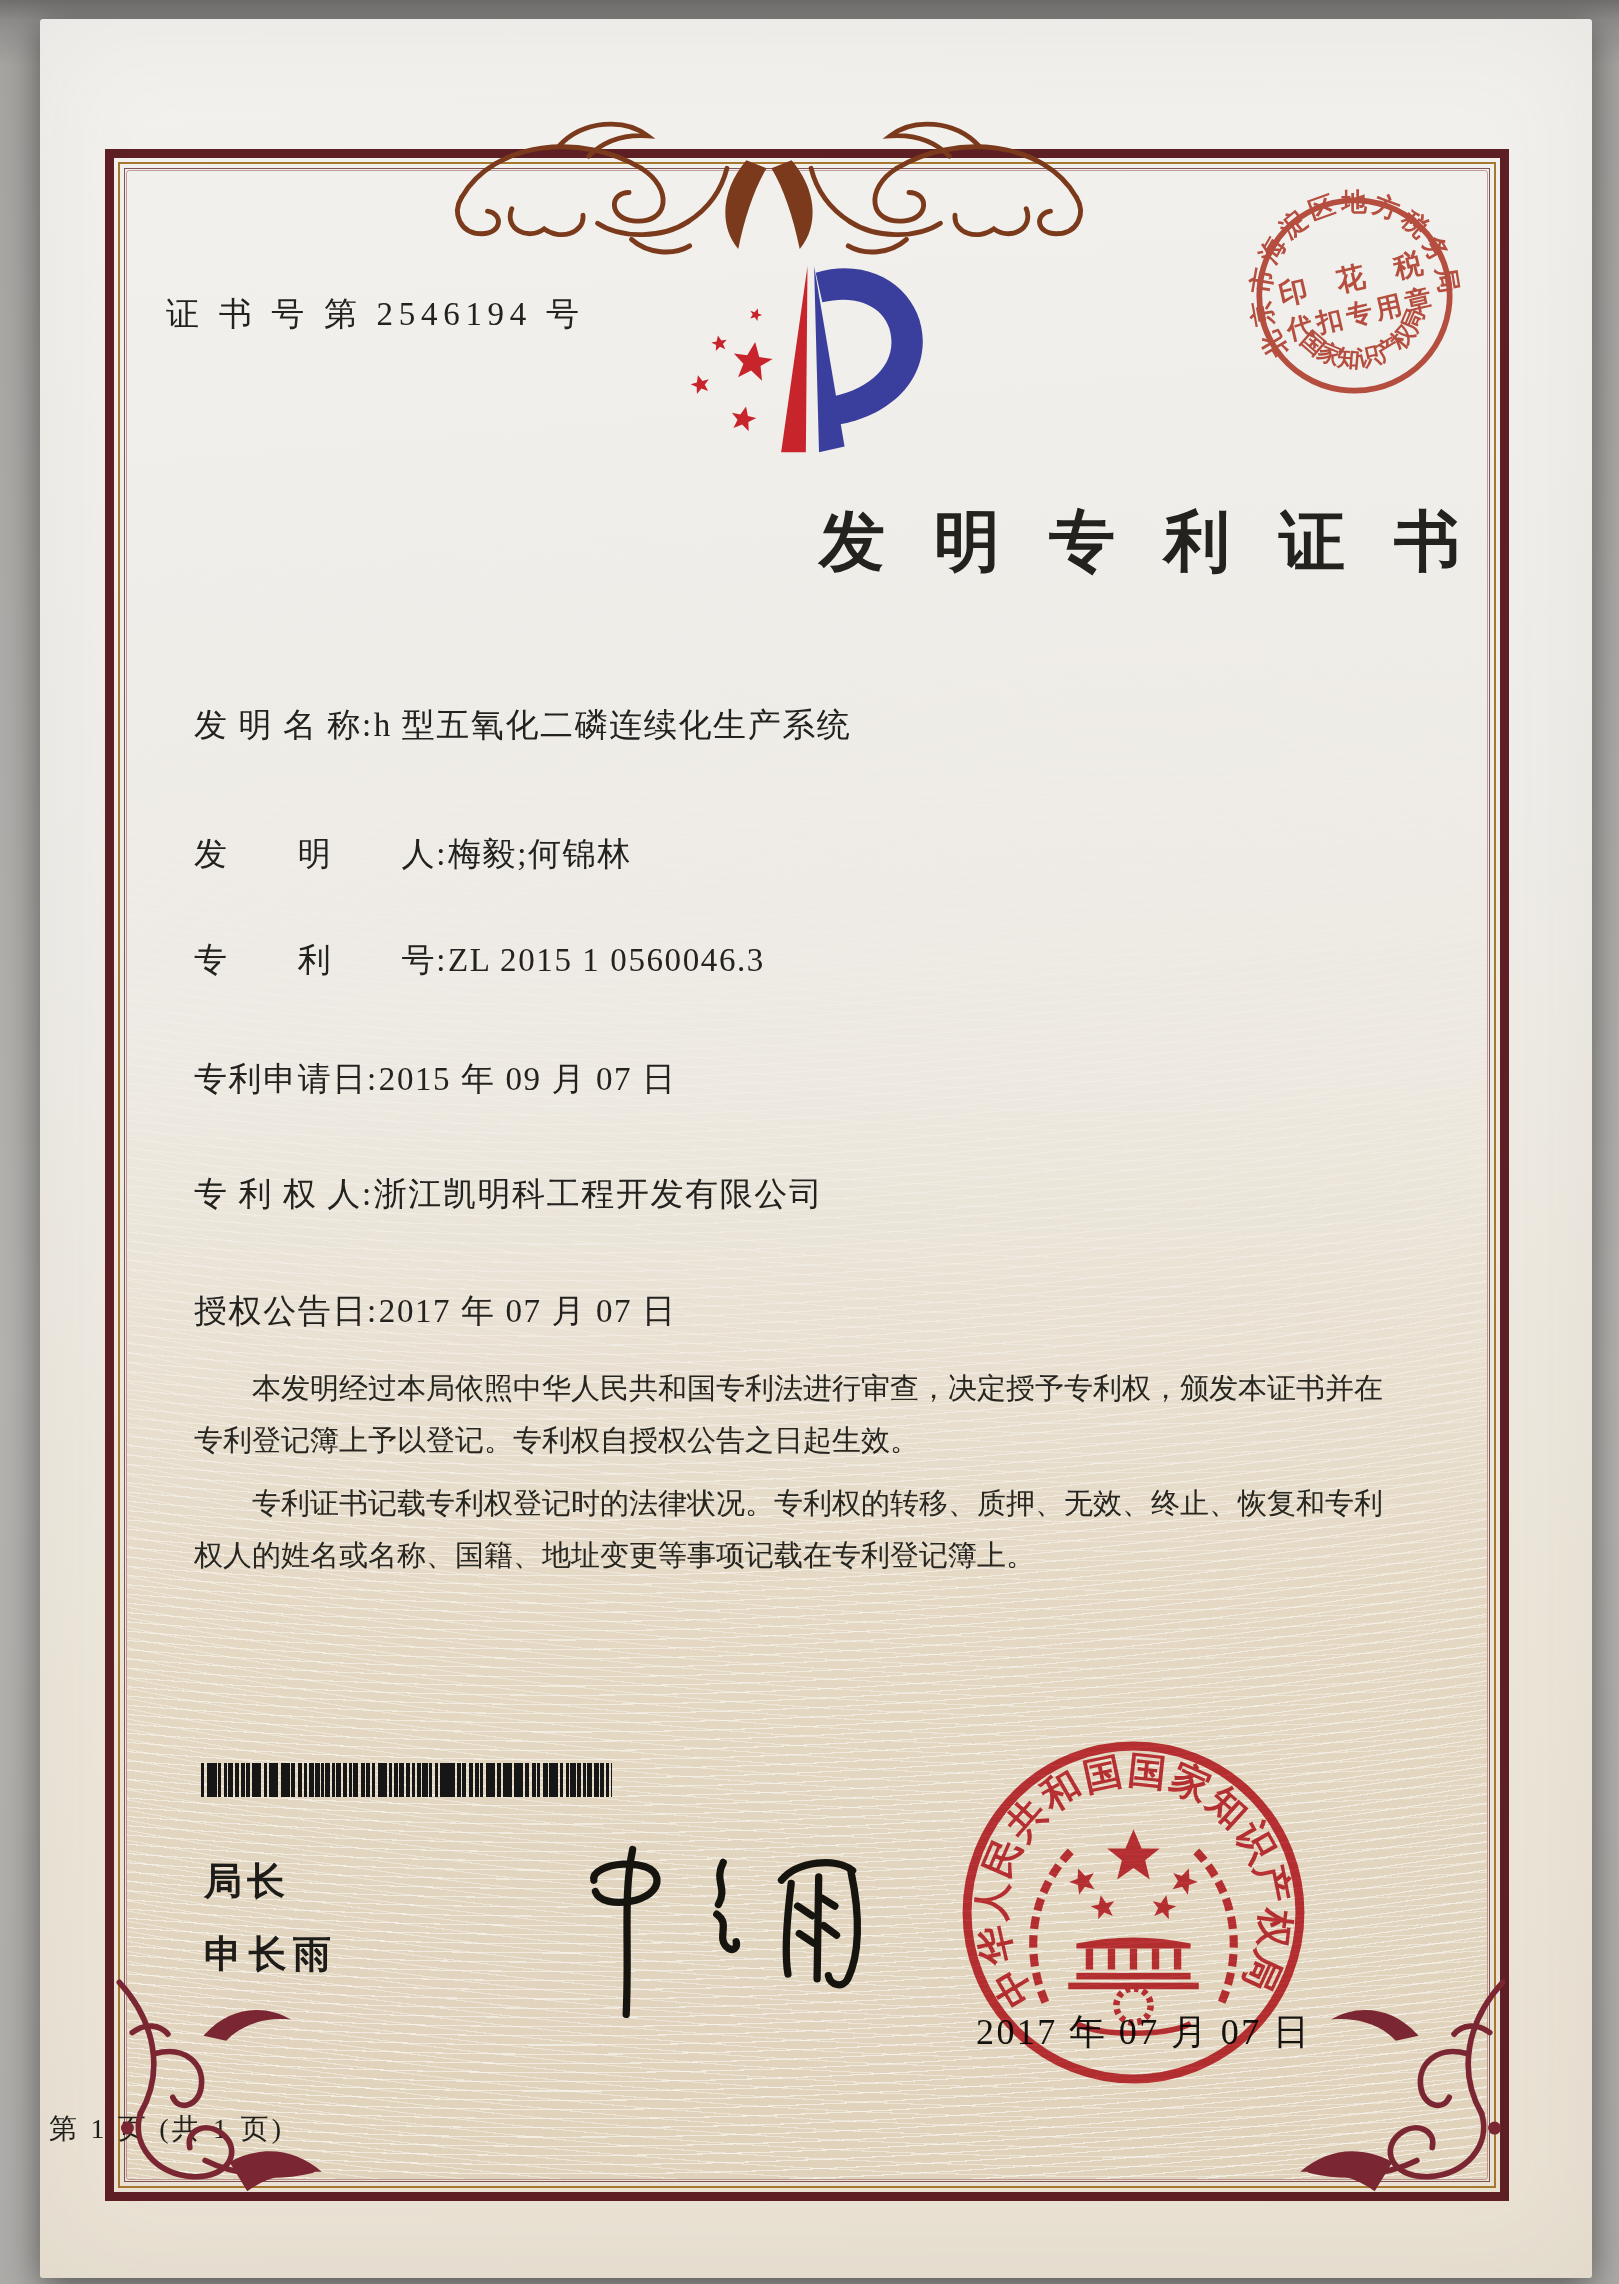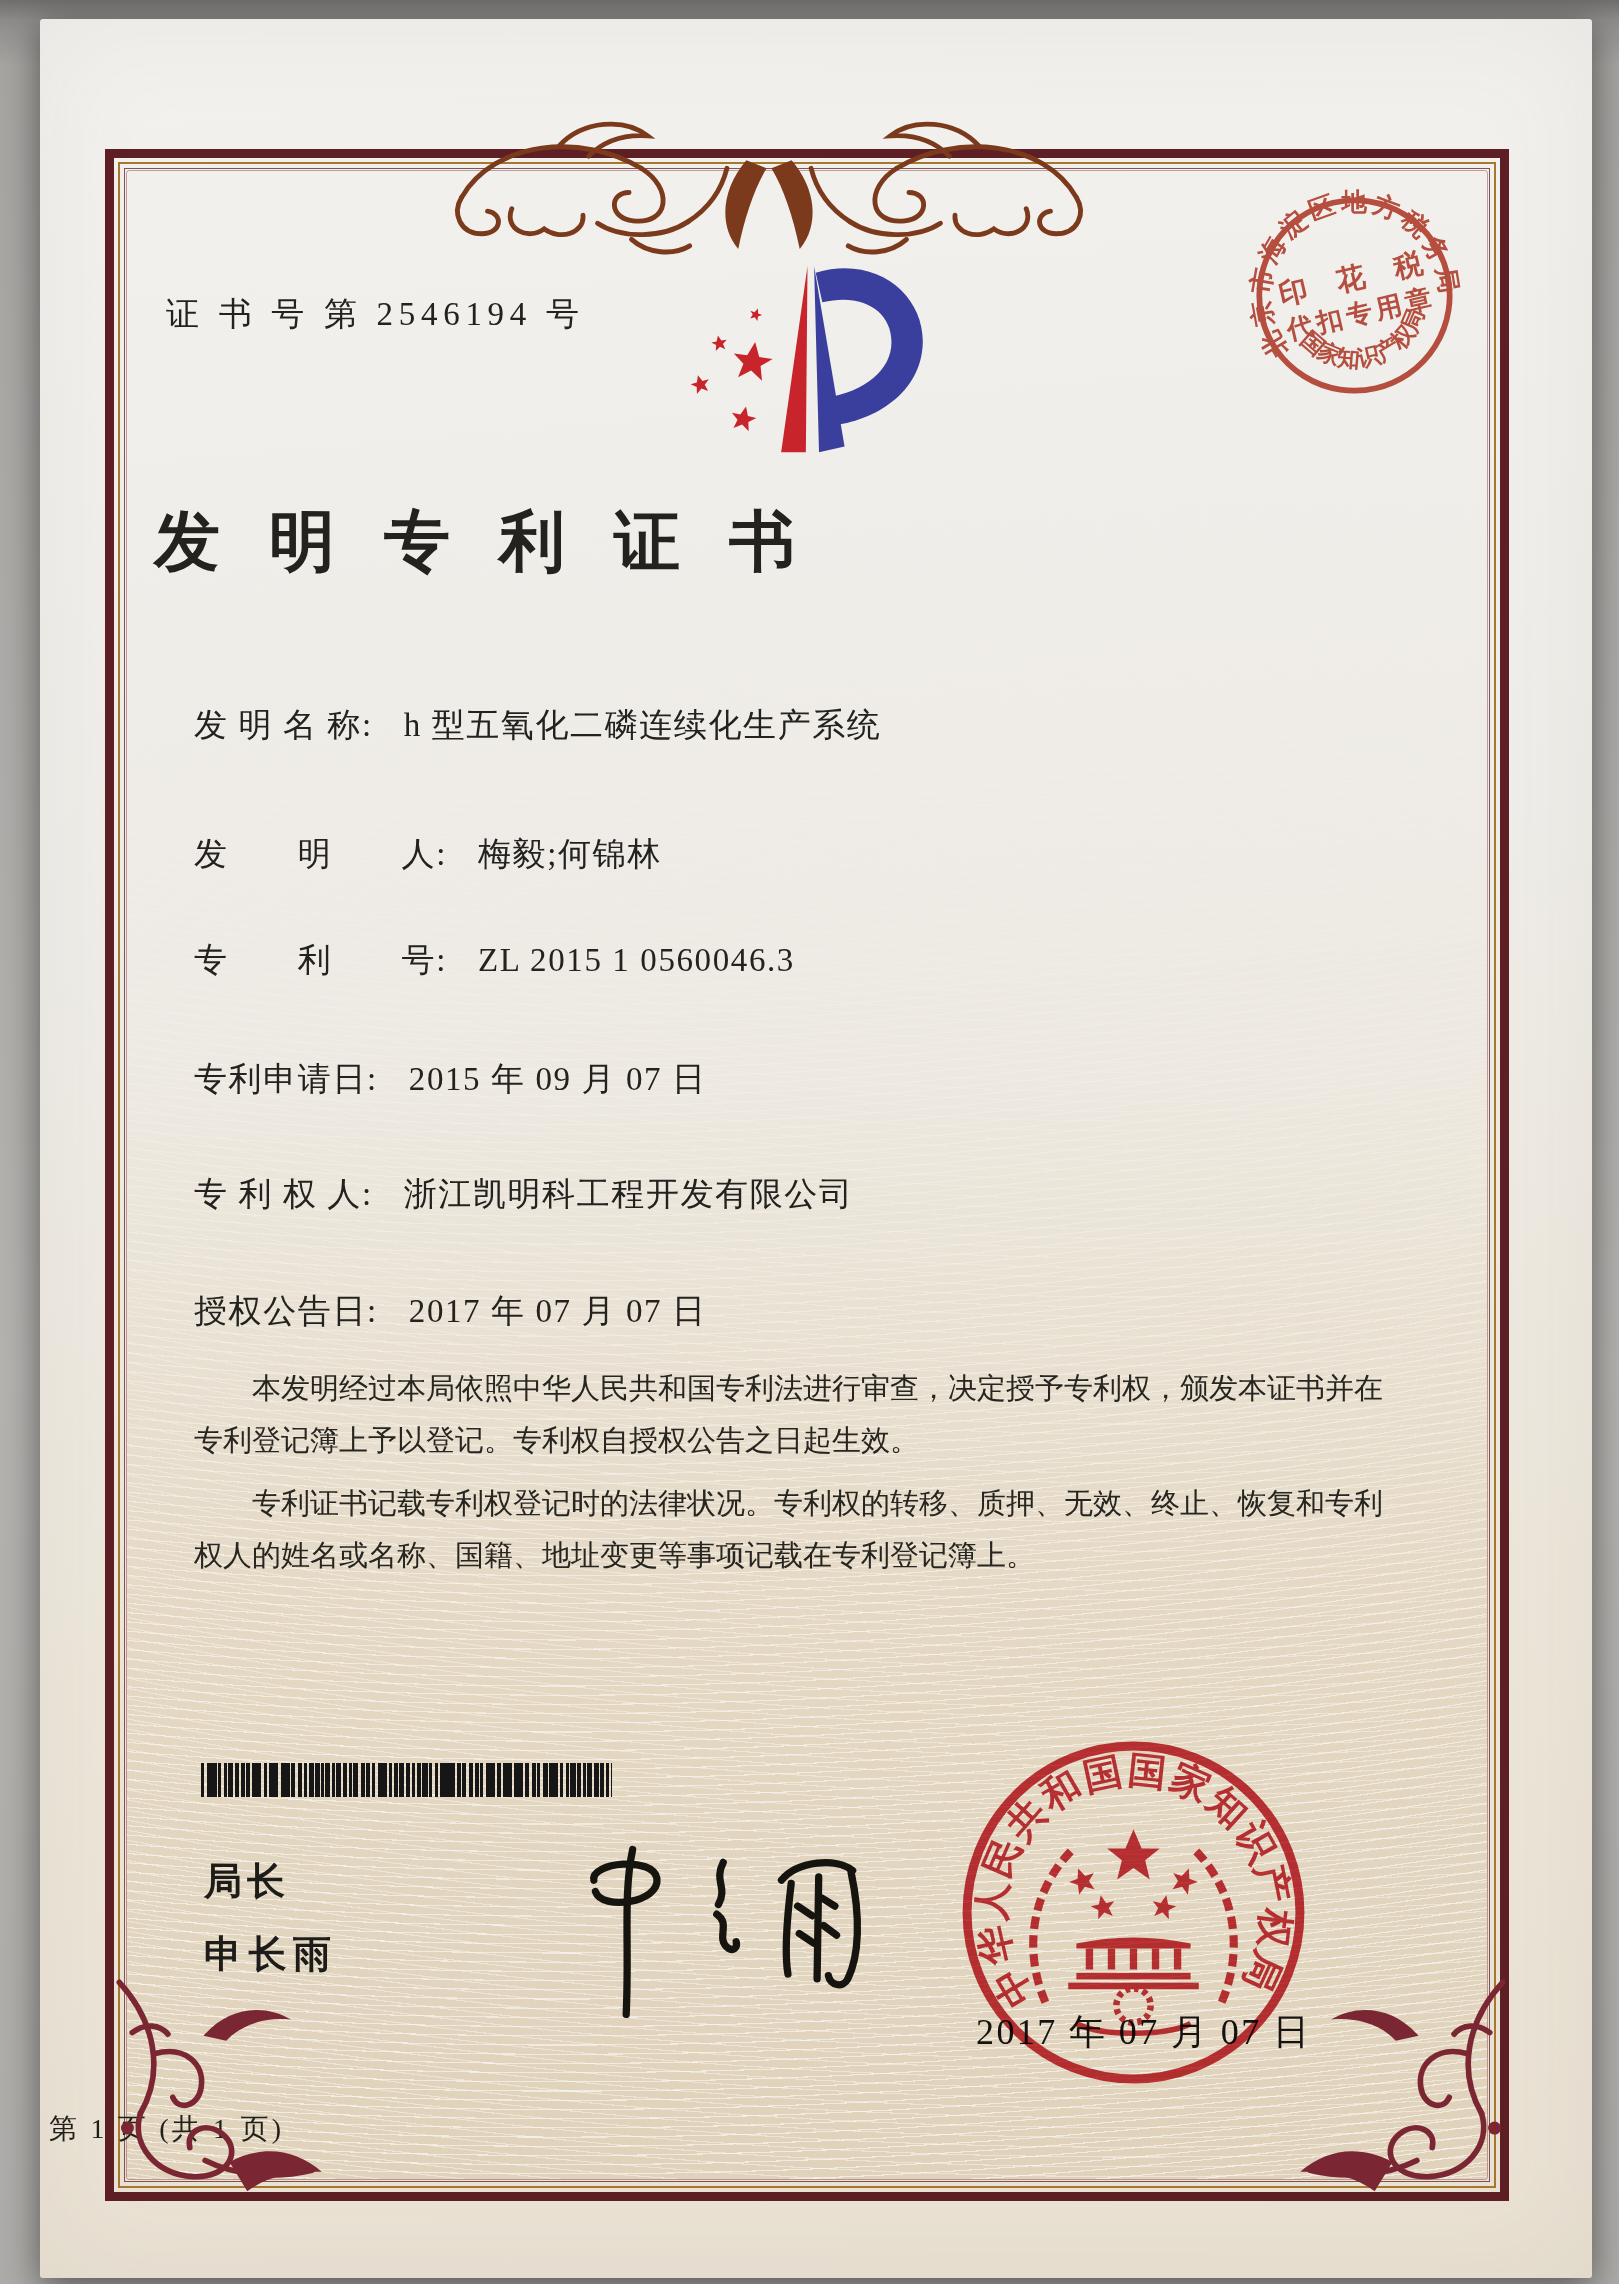--- a/index.html
+++ b/index.html
@@ -21,24 +21,24 @@
         background:linear-gradient(180deg,rgba(226,208,180,0) 0%,rgba(226,208,180,.08) 45%,rgba(216,194,160,.38) 72%,rgba(214,194,162,.5) 100%);}
   .guilloche{position:absolute;inset:0;
         background:
           repeating-radial-gradient(1943px 1376px at 32% -58%, rgba(255,255,255,.55) 0 1.6px, rgba(255,255,255,0) 1.6px 13px),
           repeating-radial-gradient(1943px 1376px at 74% -52%, rgba(255,255,255,.4) 0 1.6px, rgba(255,255,255,0) 1.6px 13.8px);
         -webkit-mask-image:linear-gradient(180deg,transparent 0%,rgba(0,0,0,.18) 38%,rgba(0,0,0,.85) 72%,#000 100%);
         mask-image:linear-gradient(180deg,transparent 0%,rgba(0,0,0,.18) 38%,rgba(0,0,0,.85) 72%,#000 100%);}
   
   .cert-number{position:absolute;left:166px;top:280px;font-size:33px;letter-spacing:5.7px;z-index:3;margin-top:12px;}
   .logo{position:absolute;left:684px;top:261px;width:247px;height:198px;z-index:3;}
-  .title{position:absolute;left:105px;top:497px;width:1404px;text-align:left;
+  .title{position:absolute;left:105px;top:497px;width:1404px;text-align:right;
          font-size:66px;font-weight:600;letter-spacing:49px;padding-left:49px;box-sizing:border-box;z-index:3;}
   .field{position:absolute;left:194px;font-size:33px;letter-spacing:1.6px;z-index:3;white-space:nowrap;}
-  .field .value{margin-left:31px;text-align:center;}
+  .field .value{margin-left:1px;text-align:center;}
   .paras{position:absolute;left:194px;top:1362px;width:1189px;font-size:29px;line-height:52px;
          text-align:justify;z-index:3;color:#26251f;}
   .paras p{margin:0 0 10.5px 0;text-indent:2em;}
   .barcode{position:absolute;left:201px;top:1763px;width:411px;height:34px;z-index:3;
         background:
           repeating-linear-gradient(90deg,#161616 0 3.2px,transparent 3.2px 5.7px),
           repeating-linear-gradient(90deg,#161616 0 1.6px,transparent 1.6px 9px),
           repeating-linear-gradient(90deg,#161616 0 2.4px,transparent 2.4px 13.8px);}
   .director-title{position:absolute;left:204px;top:1856px;font-size:38px;letter-spacing:4.9px;z-index:3;
         font-family:"Liberation Sans","DejaVu Sans",sans-serif;font-weight:600;color:#1d1c19;}

